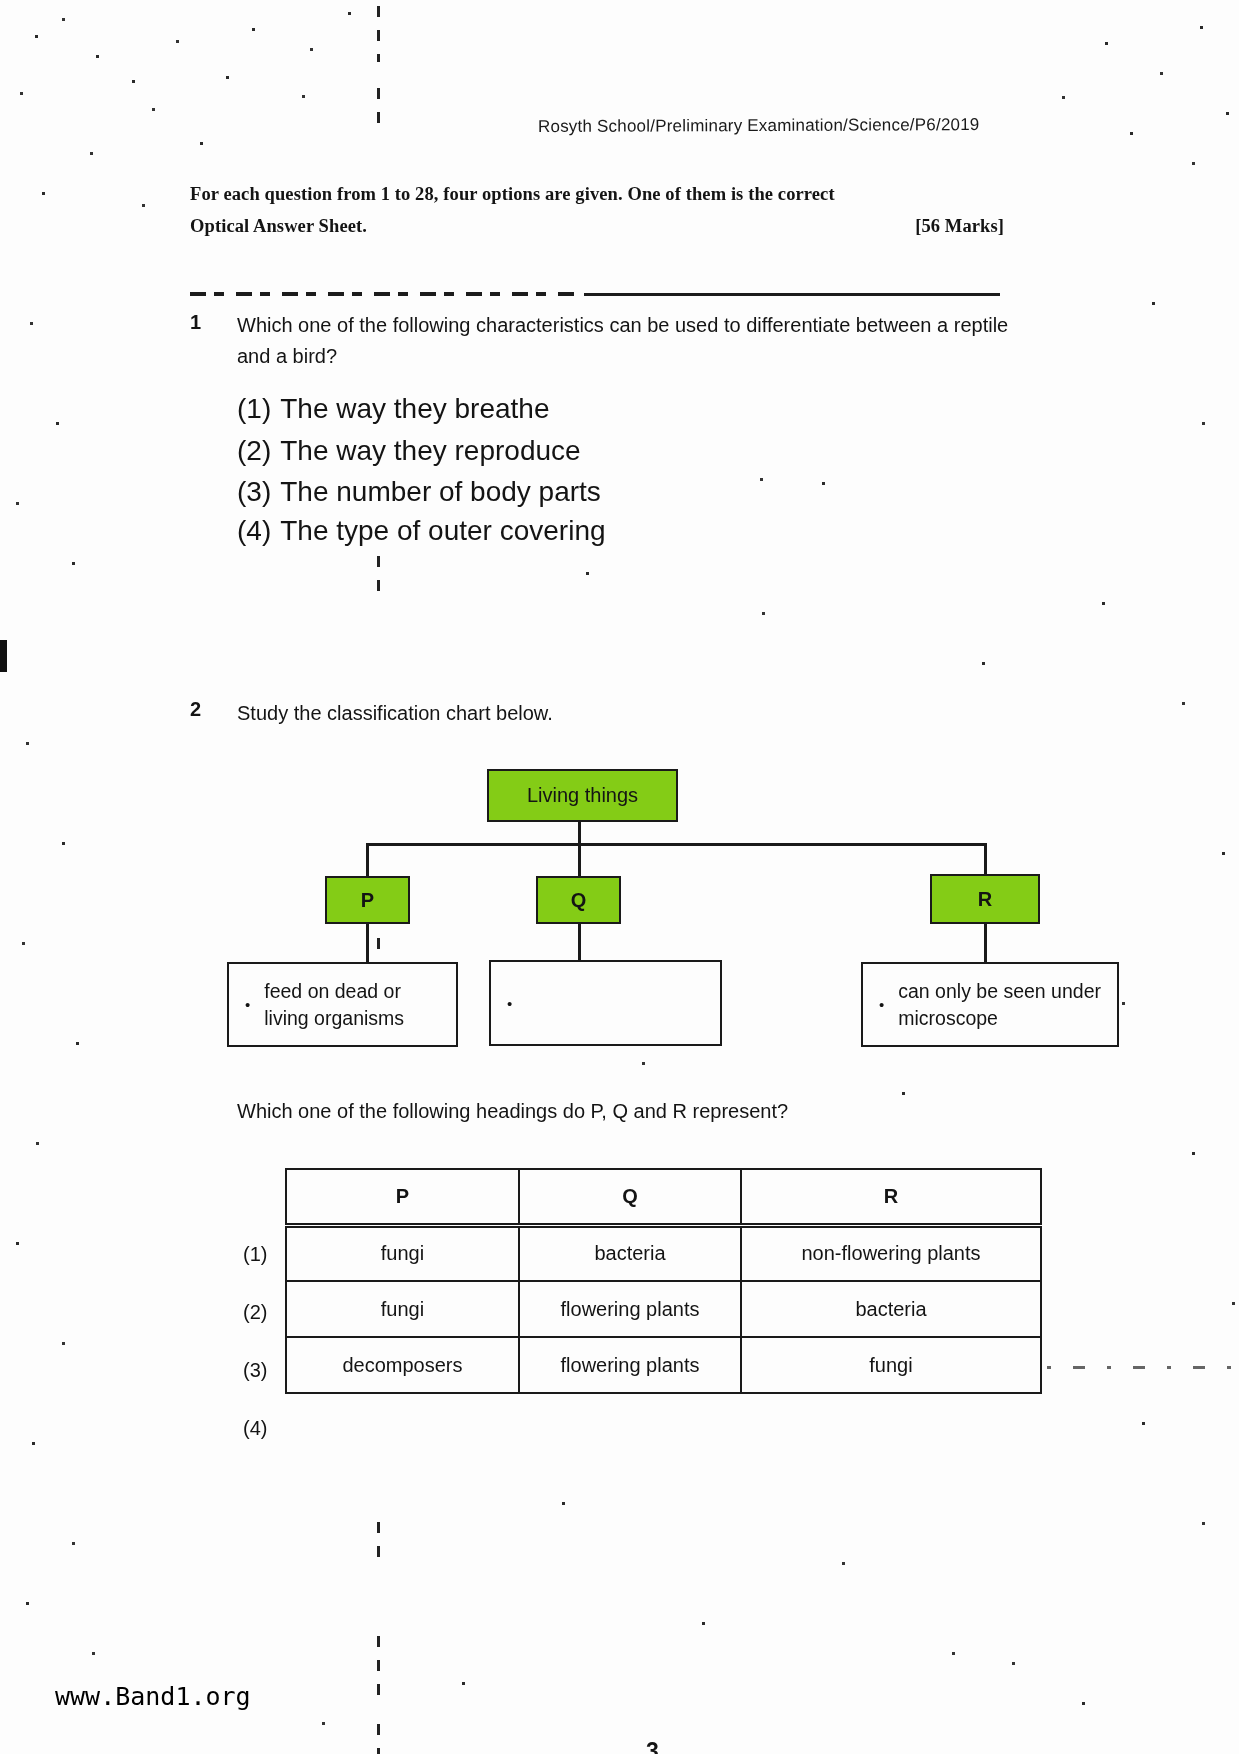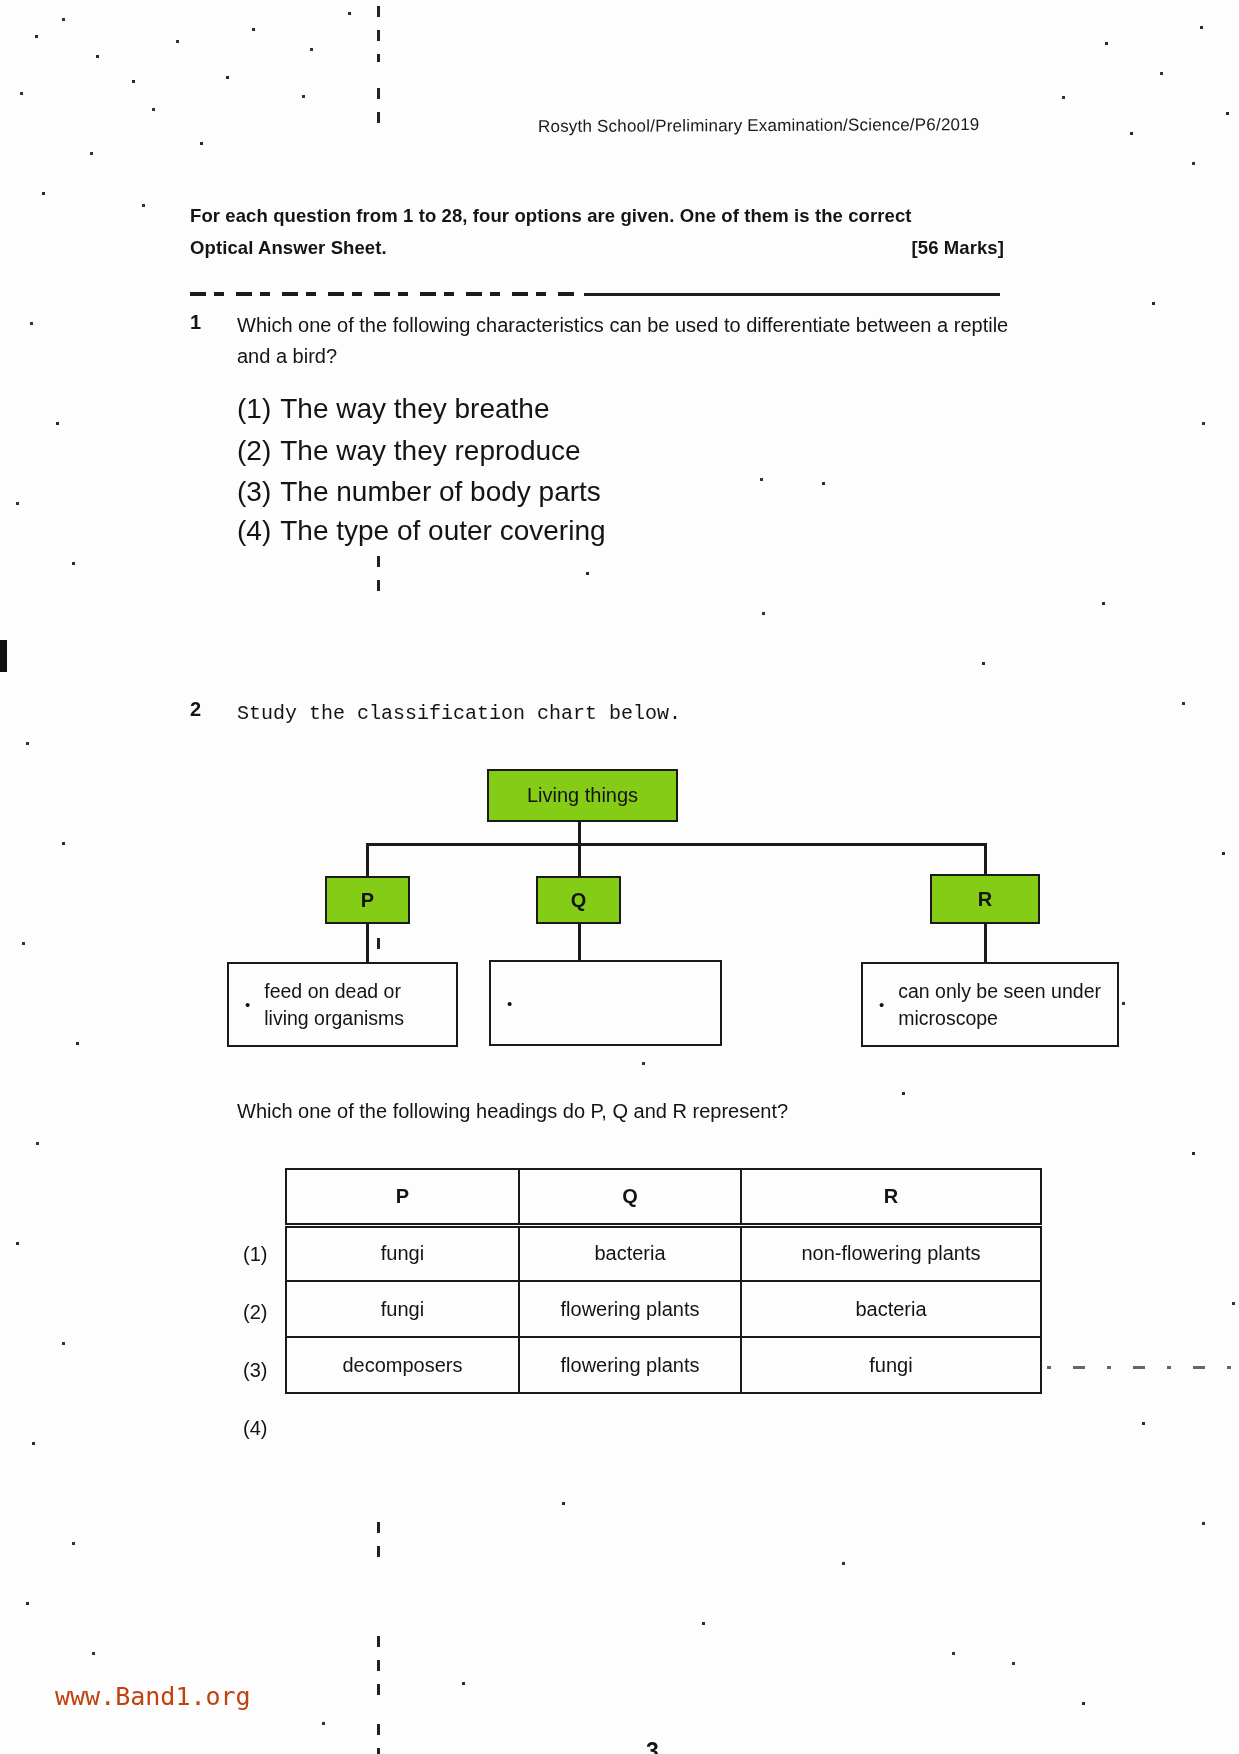--- a/index.html
+++ b/index.html
@@ -21,24 +21,25 @@
   .doc-header {
     left: 538px; top: 116px;
     font-size: 17px;
     letter-spacing: 0.2px;
     color: #1a1a1a;
     transform: rotate(-0.25deg);
   }
 
   
   .instructions {
-    left: 190px; top: 200px; width: 814px;
+    left: 190px; top: 178px; width: 814px;
     font-size: 18.5px; font-weight: bold;
     line-height: 32px;
     letter-spacing: 0.1px;
+    font-family: Liberation Serif, serif;
   }
   .instr-line3 { display: flex; justify-content: space-between; }
 
   .divider-dashed {
     left: 190px; top: 292px; width: 392px; height: 4px;
     background: repeating-linear-gradient(90deg, #1c1c1c 0 16px, transparent 16px 24px, #1c1c1c 24px 34px, transparent 34px 46px);
   }
   .divider-solid {
     left: 584px; top: 293px; width: 416px; height: 3px;
     background: #1c1c1c;
@@ -48,21 +49,21 @@
   .q-number { font-size: 20px; font-weight: bold; }
   .q-text  { font-size: 20px; line-height: 31px; }
 
   .q1-number { left: 190px; top: 311px; }
   .q1-text   { left: 237px; top: 310px; width: 778px; }
 
   .option-row { left: 237px; font-size: 28px; white-space: nowrap; }
   .opt-label { margin-right: 9px; }
 
   .q2-number { left: 190px; top: 698px; }
-  .q2-intro  { left: 237px; top: 698px; font-family: Liberation Mono, monospace; }
+  .q2-intro  { left: 237px; top: 698px; }
 
   
   .node-box {
     border: 2px solid #1a1a1a;
     display: flex; align-items: center; justify-content: center;
     font-size: 20px;
     background: #84cc16;
   }
   .node-letter { font-weight: bold; }
   .root-box  { left: 487px; top: 769px; width: 191px; height: 53px; }
@@ -116,21 +117,21 @@
   .answer-table td { height: 56px; font-weight: normal; }
   .col-p { width: 233px; } .col-q { width: 222px; } .col-r { width: 300px; }
 
   .row-label { left: 243px; width: 42px; font-size: 20px; }
   .rl-0 { top: 1243px; } .rl-1 { top: 1301px; } .rl-2 { top: 1359px; } .rl-3 { top: 1417px; }
 
   
   .footer-url {
     left: 55px; top: 1682px;
     font-family: "DejaVu Sans Mono", monospace;
-    font-size: 25px; color: #c2410c;
+    font-size: 25px; color: #000000;
   }
   .page-number { left: 646px; top: 1738px; font-size: 23px; font-weight: bold; }
 
   
   .vdash {
     left: 377px; width: 3px;
     background: repeating-linear-gradient(180deg, #222 0 11px, transparent 11px 24px);
   }
   .vd1 { top: 6px;    height: 56px;  }
   .vd2 { top: 88px;   height: 46px;  }

